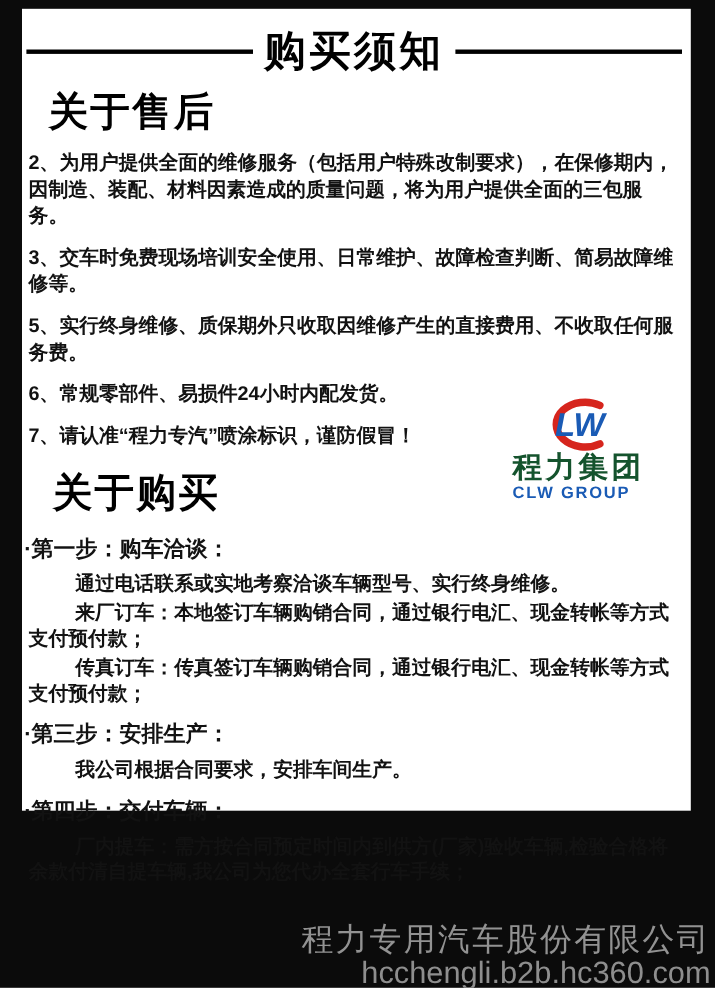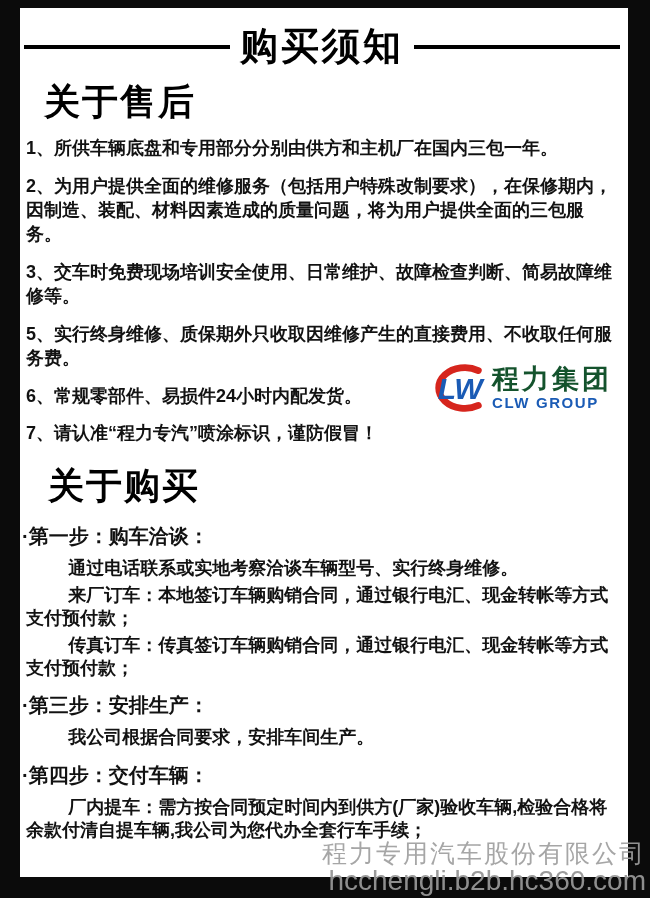--- a/index.html
+++ b/index.html
@@ -5,21 +5,21 @@
   html,body { margin:0; padding:0; }
   body {
     width:650px; height:898px;
     background:#0b0b0b;
     position:relative;
     overflow:hidden;
     font-family:"Liberation Sans","DejaVu Sans",sans-serif;
   }
   .page {
     position:absolute; left:20px; top:8px;
-    width:608px; height:869px;
+    width:608px; height:729px;
     background:#ffffff;
     color:#121212;
     box-sizing:border-box;
   }
   .title-row {
     display:flex; align-items:center;
     margin:13px 8px 4px 4px;
   }
   .title-row .rule { flex:1; height:4px; background:#000; }
   .doc-title {
@@ -40,51 +40,50 @@
   .step-label {
     font-size:20px; font-weight:700; color:#121212;
     margin:12px 6px 7px 2px;
   }
   .step-para {
     font-size:18px; font-weight:700; line-height:1.3;
     margin:0 8px 3px 6px; text-indent:2.35em; color:#121212;
   }
   .logo {
     position:absolute; right:6px; top:352px;
-    display:flex; align-items:center; width:196px; height:56px;
+    display:flex; align-items:center; width:196px; height:56px;flex-direction:column;
   }
   .logo-mark { width:62px; height:52px; flex:0 0 auto; }
   .logo-text { margin-left:4px; line-height:1; }
   .logo-cn { font-size:27px; font-weight:800; letter-spacing:3px; white-space:nowrap; }
   .logo-en { font-size:15px; font-weight:800; letter-spacing:1.6px; margin-top:2px; white-space:nowrap; }
   .watermark {
     position:absolute; right:4px; top:841px;
     text-align:right; z-index:5;
     color:rgba(158,158,158,0.92);
     line-height:1.02;
     pointer-events:none;
   }
-  .wm1 { font-size:25px; letter-spacing:2px; font-weight:400; }
+  .wm1 { font-size:29px; letter-spacing:2px; font-weight:400; }
   .wm2 { font-size:28px; font-weight:400; color:rgba(150,150,150,0.95); }
 </style>
 </head>
 <body>
 
 <div class="page">
 
   <div class="title-row">
     <div class="rule"></div>
     <div class="doc-title">购买须知</div>
     <div class="rule"></div>
   </div>
 
   <div class="section-heading">关于售后</div>
 
   <div class="items">
-    <p class="item">1、所供车辆底盘和专用部分分别由供方和主机厂在国内三包一年。</p>
     <p class="item">2、为用户提供全面的维修服务（包括用户特殊改制要求），在保修期内，因制造、装配、材料因素造成的质量问题，将为用户提供全面的三包服务。</p>
     <p class="item">3、交车时免费现场培训安全使用、日常维护、故障检查判断、简易故障维修等。</p>
     <p class="item">5、实行终身维修、质保期外只收取因维修产生的直接费用、不收取任何服务费。</p>
     <p class="item">6、常规零部件、易损件24小时内配发货。</p>
     <p class="item">7、请认准“程力专汽”喷涂标识，谨防假冒！</p>
   </div>
 
   <div class="logo">
     <svg class="logo-mark" viewBox="0 0 64 52" xmlns="http://www.w3.org/2000/svg">
       <path d="M 54 8 A 27 21 0 1 0 54 44" fill="none" stroke="#d6251d" stroke-width="7" stroke-linecap="round"></path>

